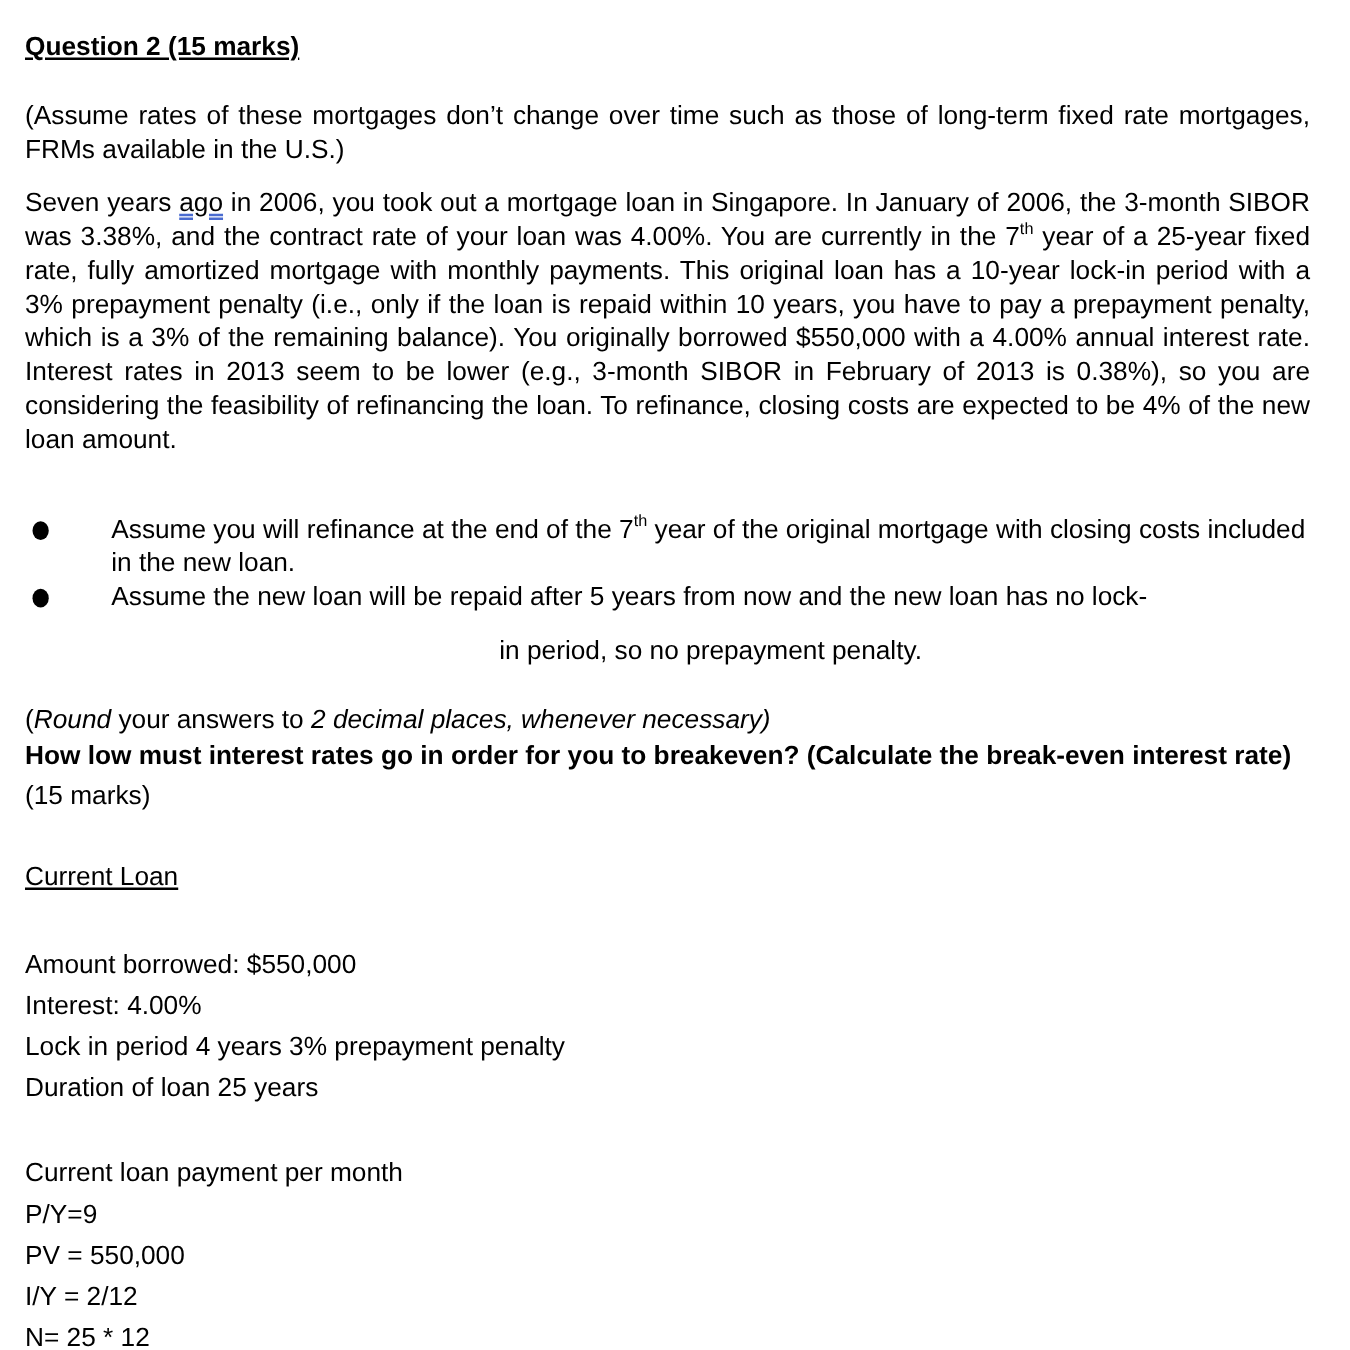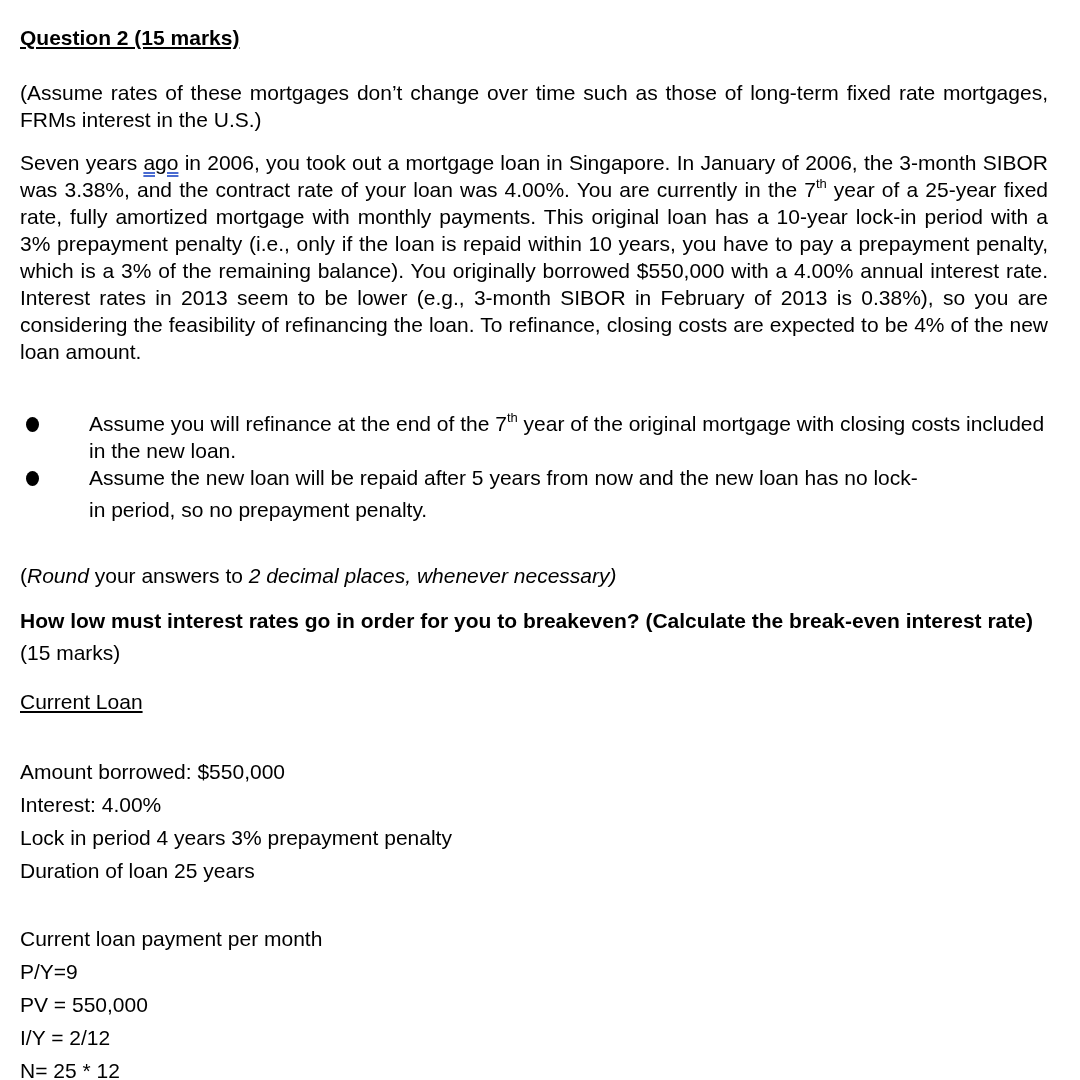--- a/index.html
+++ b/index.html
@@ -13,37 +13,37 @@
     .title { top: 26px; font-weight: bold; text-decoration: underline; font-size: 21px; }
     .para { text-align: justify; line-height: 27px; width: 1028px; }
     .p1 { top: 79px; }
     .p2 { top: 149px; }
     sup { font-size: 13px; line-height: 0; vertical-align: 9px; }
     .ago { text-decoration: underline; text-decoration-color: #4a6bd0; text-decoration-style: double; }
     .bullet-list { top: 410px; width: 1028px; }
     .bullet-item { position: relative; padding-left: 69px; line-height: 27px; }
     .bullet-dot { position: absolute; left: 6px; top: 7px; width: 13px; height: 15px; border-radius: 50%; background: #000; }
     .bullet-item.second { margin-top: 0; }
-    .bullet-item .wrap2 { display: block; margin-top: 5px; }
+    .bullet-item .wrap2 { display: block; margin-top: 16px; text-align: center; }
     .round { top: 564px; }
     .round i { font-style: italic; margin-top: 18px; }
-    .question { top: 605px; font-weight: bold; line-height: 32px; width: 1028px; }
+    .question { top: 589px; font-weight: bold; line-height: 32px; width: 1028px; }
     .marks { font-weight: normal; }
     .current-loan { top: 690px; text-decoration: underline; }
     .info { line-height: 33px; }
     .info1 { top: 755px; }
     .info2 { top: 922px; }
   </style>
 </head>
 <body>
 
 <div class="page">
   <div class="abs title">Question 2 (15 marks)</div>
 
-  <div class="abs para p1">(Assume rates of these mortgages don’t change over time such as those of long-term fixed rate mortgages, FRMs interest in the U.S.)</div>
+  <div class="abs para p1">(Assume rates of these mortgages don’t change over time such as those of long-term fixed rate mortgages, FRMs available in the U.S.)</div>
 
   <div class="abs para p2"><span>Seven years </span><span class="ago">ago</span><span> in 2006, you took out a mortgage loan in Singapore. In January of 2006, the 3-month SIBOR was 3.38%, and the contract rate of your loan was 4.00%. You are currently in the 7</span><sup>th</sup><span> year of a 25-year fixed rate, fully amortized mortgage with monthly payments. This original loan has a 10-year lock-in period with a 3% prepayment penalty (i.e., only if the loan is repaid within 10 years, you have to pay a prepayment penalty, which is a 3% of the remaining balance). You originally borrowed $550,000 with a 4.00% annual interest rate. Interest rates in 2013 seem to be lower (e.g., 3-month SIBOR in February of 2013 is 0.38%), so you are considering the feasibility of refinancing the loan. To refinance, closing costs are expected to be 4% of the new loan amount.</span></div>
 
   <div class="abs bullet-list">
     <div class="bullet-item">
       <span class="bullet-dot"></span>
       <span>Assume you will refinance at the end of the 7</span><sup>th</sup><span> year of the original mortgage with closing costs included in the new loan.</span>
     </div>
     <div class="bullet-item second">
       <span class="bullet-dot"></span>

